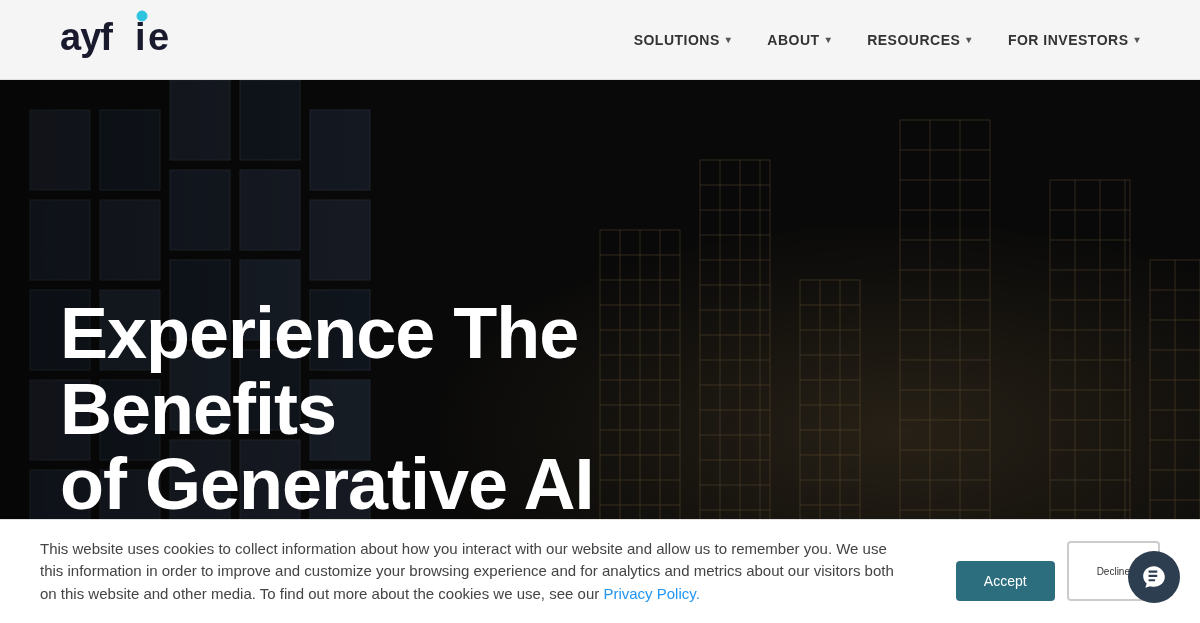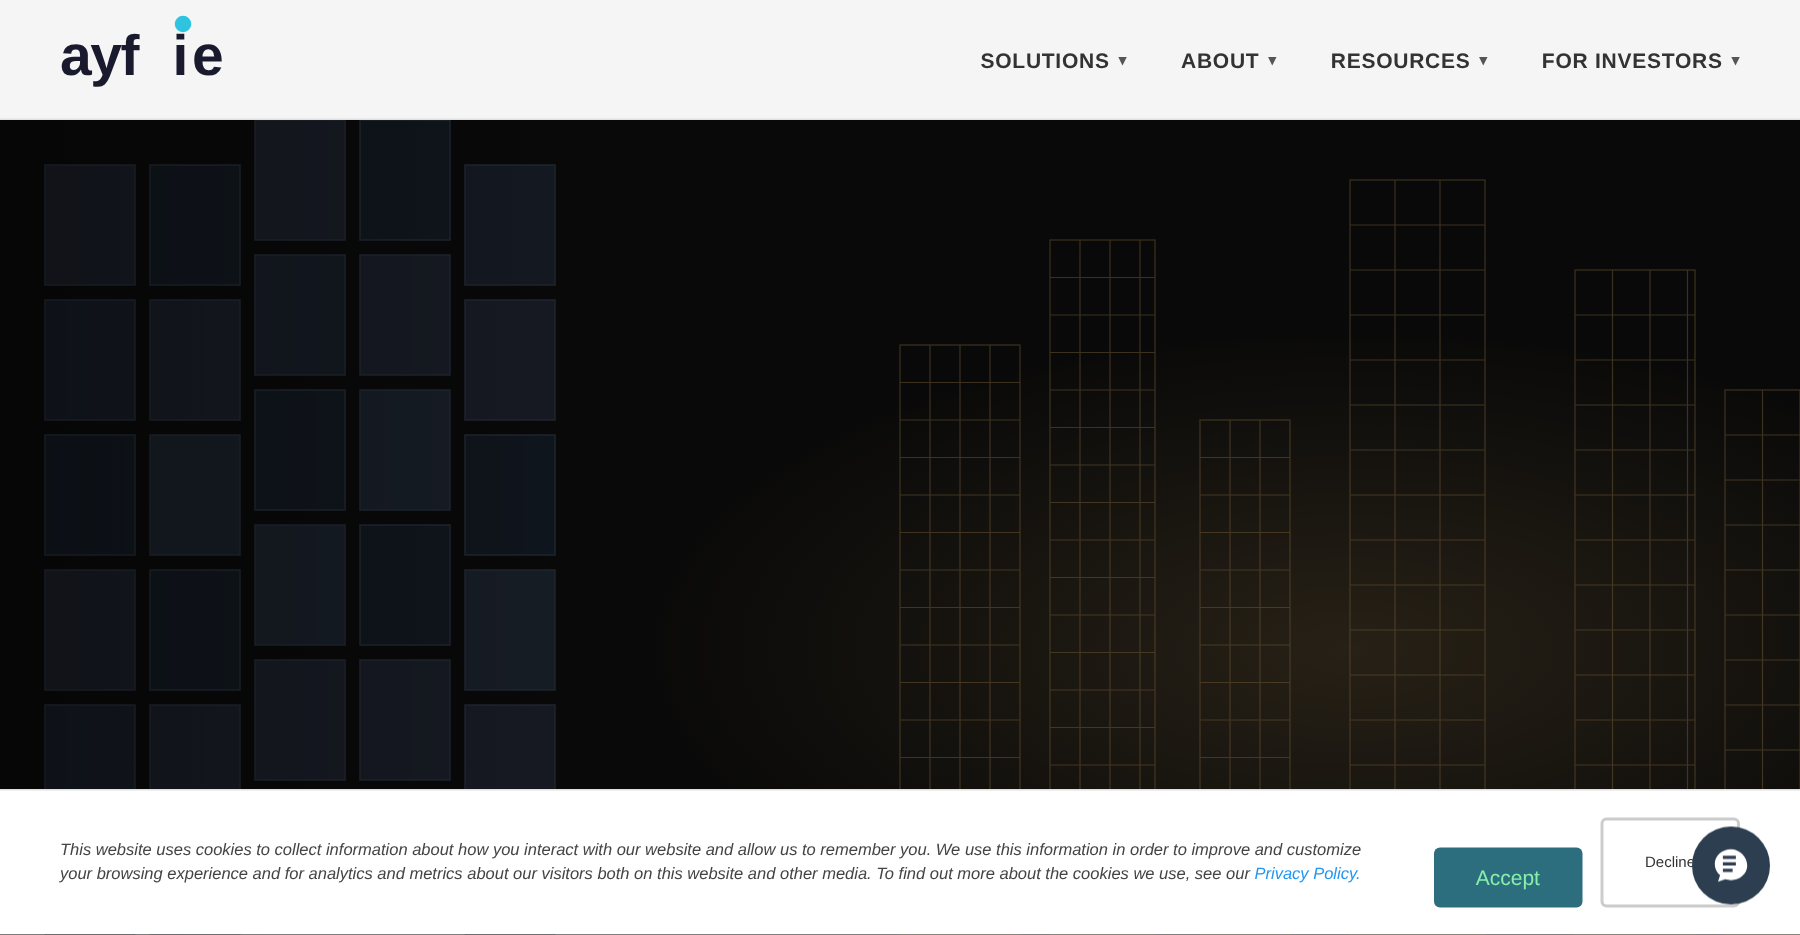--- a/index.html
+++ b/index.html
@@ -17,21 +17,21 @@
     }
 
     
     .header {
       width: 100%;
       height: 80px;
       background: #f5f5f5;
       display: flex;
       align-items: center;
       justify-content: space-between;
-      padding: 0 40px;
+      padding: 0 60px;
       border-bottom: 1px solid #e0e0e0;
       position: relative;
       z-index: 10;
     }
 
     .logo {
       display: flex;
       align-items: center;
       cursor: pointer;
     }
@@ -100,41 +100,40 @@
       padding: 18px 40px;
       display: flex;
       align-items: center;
       justify-content: space-between;
       gap: 20px;
       z-index: 100;
       border-top: 1px solid #e0e0e0;
     }
 
     .cookie-text {
-      font-size: 11px;
+      font-size: 15px;
       color: #444;
       line-height: 1.5;
       max-width: 870px;
-      font-style: italic;
     }
 
     .cookie-link {
       color: #2196f3;
       text-decoration: none;
     }
 
     .cookie-buttons {
       display: flex;
       gap: 12px;
       flex-shrink: 0;
     }
 
     .btn-accept {
       background: #2c6e7e;
-      color: #86efac;
+      color: #ffffff;
       border: none;
       padding: 12px 28px;
       font-size: 14px;
       font-weight: 500;
       border-radius: 4px;
       cursor: pointer;
       margin-top: 20px;
     }
 
     .btn-decline {
@@ -376,20 +375,26 @@
         <stop offset="0%" stop-color="#c8a060" stop-opacity="0.3"></stop>
         <stop offset="100%" stop-color="#c8a060" stop-opacity="0"></stop>
       </radialGradient>
     </defs>
 
     <rect x="0" y="0" width="1200" height="543" fill="url(#amberGlow)"></rect>
 
     <rect x="0" y="0" width="1200" height="543" fill="rgba(0,0,0,0.45)"></rect>
   </svg>
 
+  <div class="hero-content">
+    <h1 class="hero-title">
+      <span>Experience The Benefits</span><br>
+      <span>of Generative AI</span>
+    </h1>
+  </div>
 
   <div class="cookie-banner">
     <p class="cookie-text">
       <span>This website uses cookies to collect information about how you interact with our website and allow us to remember you. We use this information in order to improve and customize your browsing experience and for analytics and metrics about our visitors both on this website and other media. To find out more about the cookies we use, see our</span>
       <a class="cookie-link" href="#">
         <span>Privacy Policy.</span>
       </a>
     </p>
     <div class="cookie-buttons">
       <button class="btn-accept">

